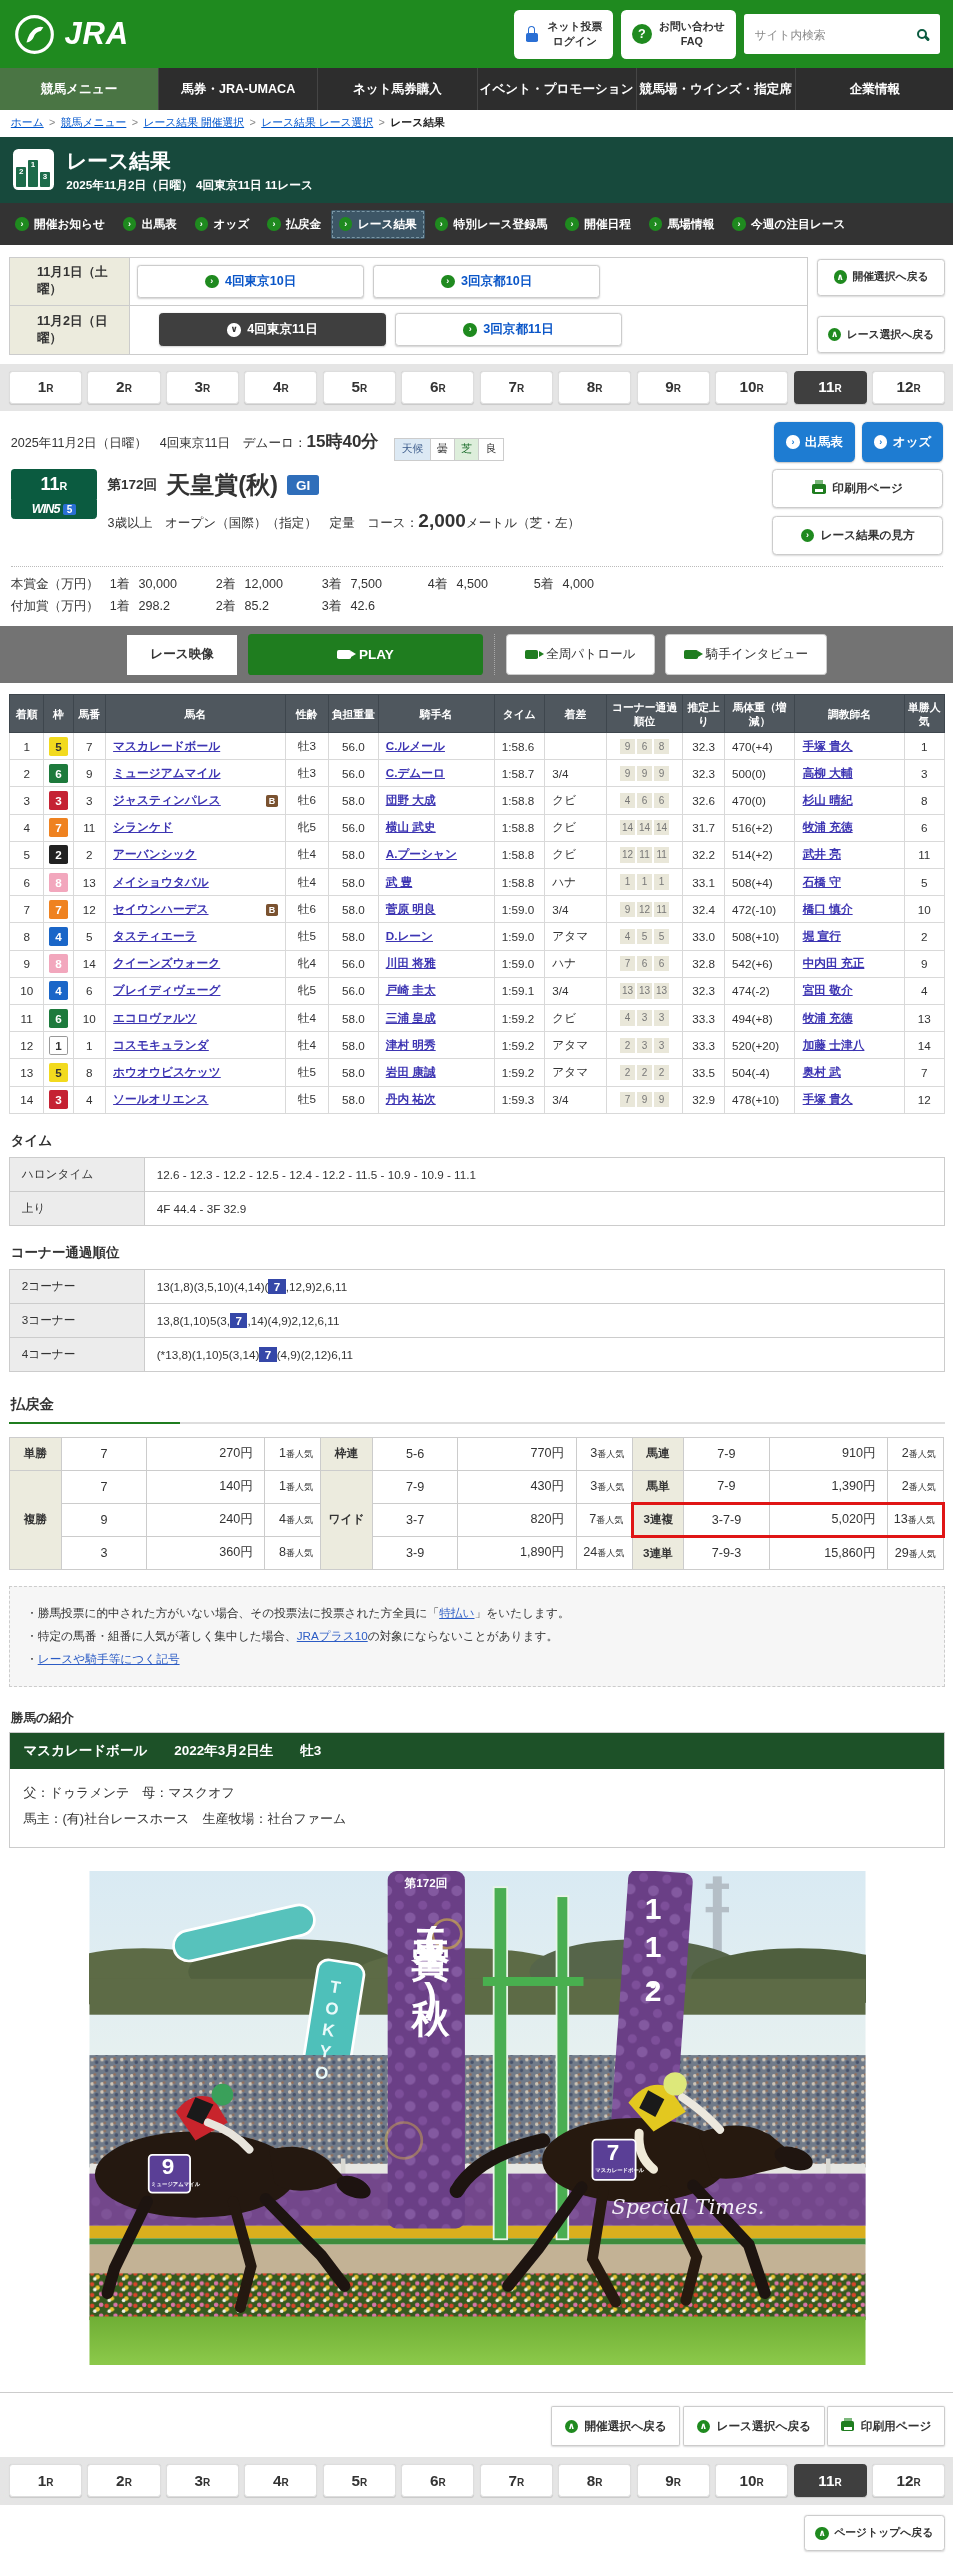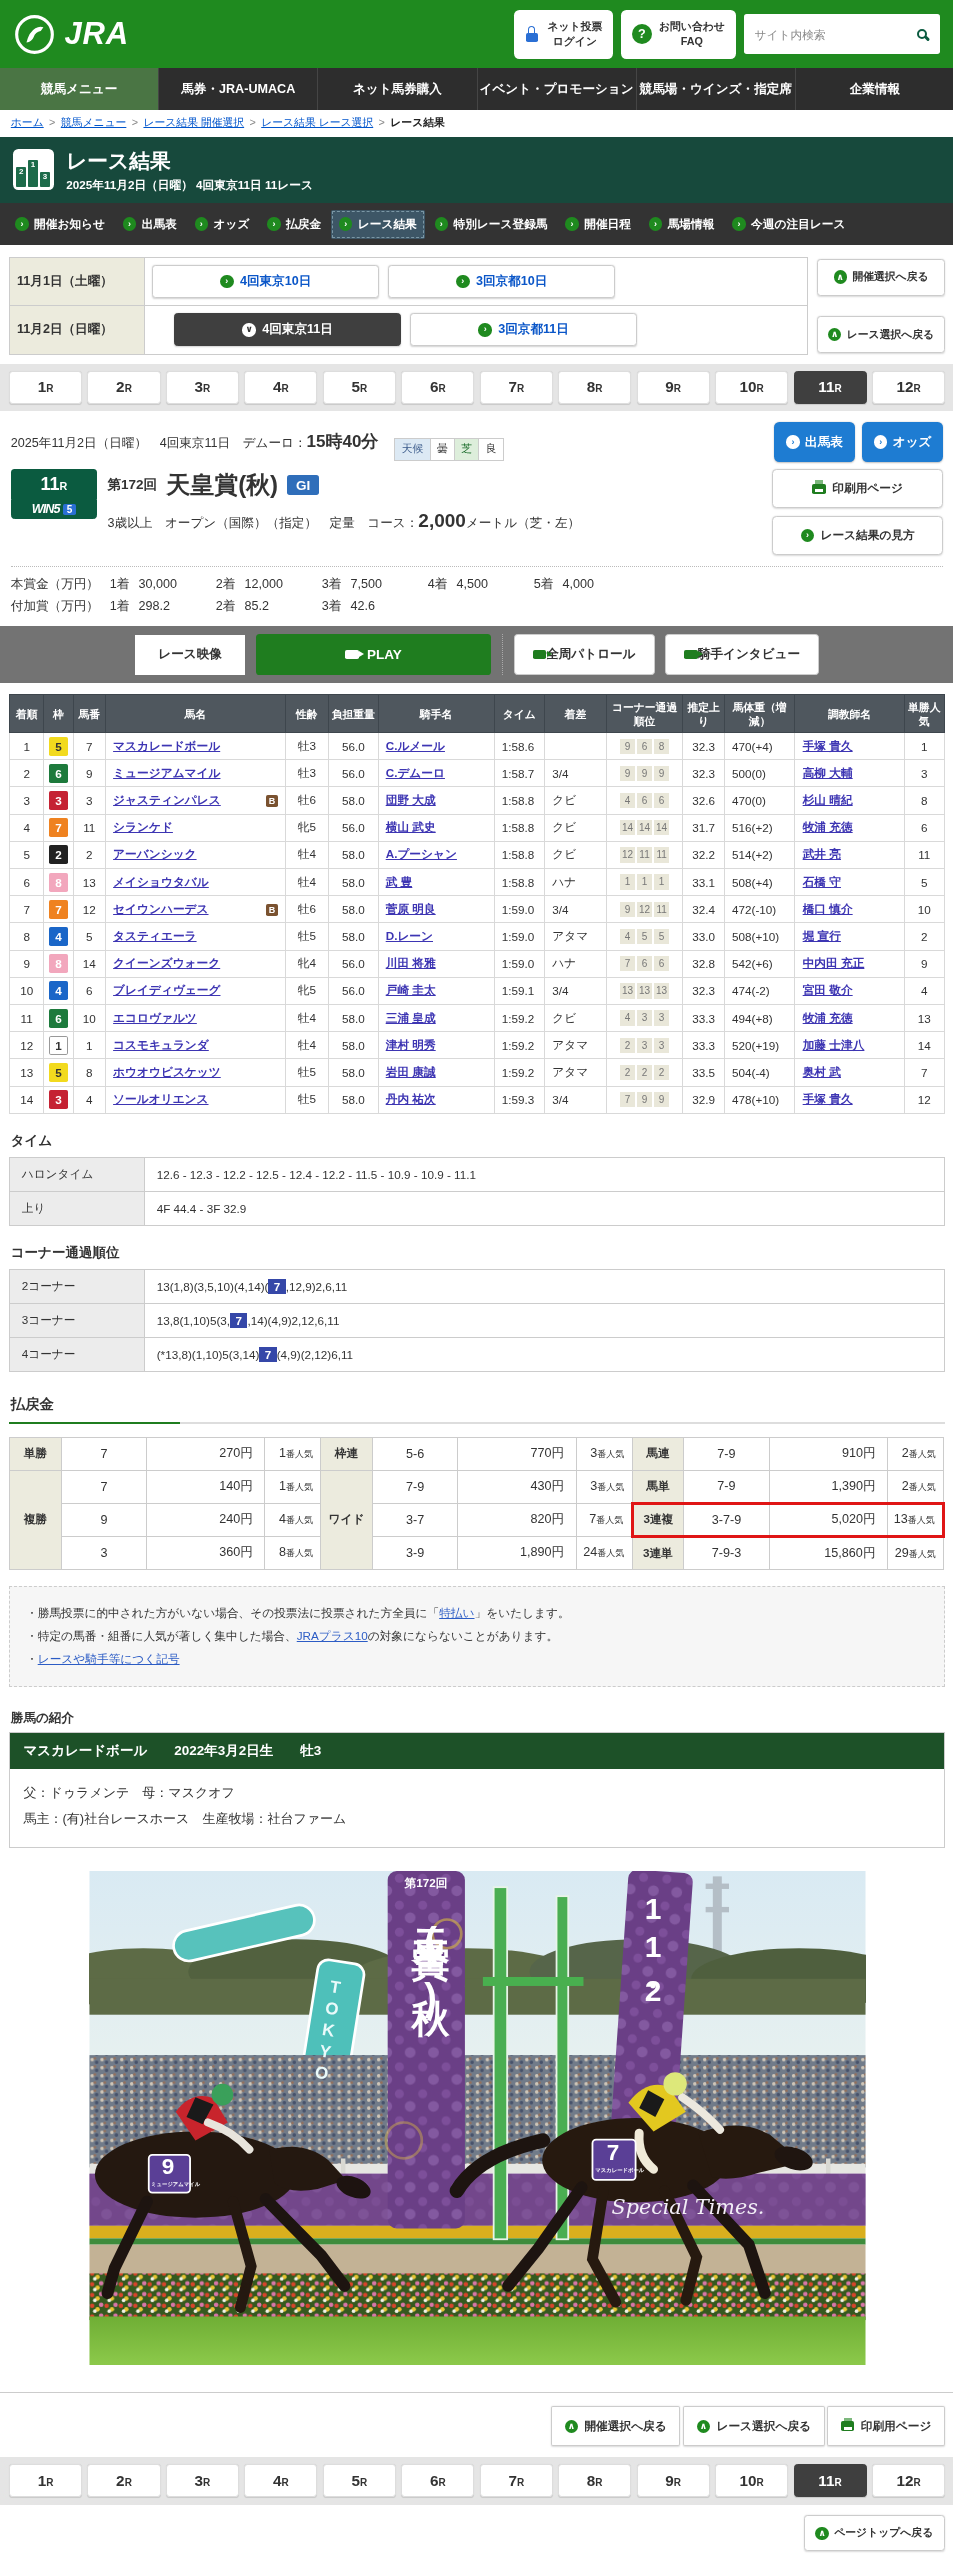--- a/index.html
+++ b/index.html
@@ -50,21 +50,21 @@
 .subnav-item.active { background:#3d5666; outline:0.9px dashed #7b97a5; outline-offset:-2.7px; }
 .circ { width:13.5px; height:13.5px; min-width:13.5px; border-radius:50%; display:inline-flex; align-items:center; justify-content:center; font-size:9px; font-weight:bold; line-height:1; }
 .circ.g { background:#1f8a1f; color:#fff; }
 .circ.w { background:#fff; color:#333; }
 
 
 .datewrap { display:flex; margin:11.7px 9px 9px; gap:9px; }
 .datetable { flex:1; border:0.9px solid #ccc; }
 .date-row { display:flex; height:48px; border-bottom:0.9px solid #ccc; background:#fff; }
 .date-row:last-child { border-bottom:none;gap:22px; }
-.date-cell { width:135px; background:#ecebdd; border-right:0.9px solid #ccc; display:flex; align-items:center; padding-left:7px; font-weight:bold; font-size:12.6px; }
+.date-cell { width:120px; background:#ecebdd; border-right:0.9px solid #ccc; display:flex; align-items:center; padding-left:27px; font-weight:bold; font-size:12.6px; }
 .date-btns { flex:1; display:flex; align-items:center; gap:9px; padding:0 7.2px; }
 .venue-btn { width:227px; height:33px; background:#fff; border:0.9px solid #ccc; border-radius:3.6px; box-shadow:0 0.9px 1.8px rgba(0,0,0,.18); display:flex; align-items:center; justify-content:center; gap:6.3px; color:#0a56c8; font-weight:bold; font-size:12.6px; cursor:pointer; }
 .venue-btn.active { background:#3f3f3f; color:#fff; border-color:#3f3f3f; }
 .side-col { width:128px; display:flex; flex-direction:column; justify-content:space-between; padding:1.8px 0; }
 .side-btn { height:37px; background:#fff; border:0.9px solid #ccc; border-radius:3.6px; box-shadow:0 0.9px 1.8px rgba(0,0,0,.15); display:flex; align-items:center; justify-content:center; gap:5.4px; font-size:10.8px; font-weight:bold; cursor:pointer; }
 
 
 .tabs-strip { background:#e5e5e5; padding:7.2px 9px; display:flex; gap:5.4px; }
 .rtab { flex:1; height:33px; background:#fff; border:0.9px solid #ddd; border-radius:3.6px; box-shadow:0 0.9px 0.9px rgba(0,0,0,.12); display:flex; align-items:baseline; justify-content:center; padding-top:6.3px; font-weight:bold; cursor:pointer; }
 .rtab-n { font-size:15.3px; }
@@ -109,21 +109,21 @@
 .prizeline .pp { width:106px; }
 .prizeline .pp b { margin-left:9px; font-weight:normal; }
 
 
 .video { background:#737373; margin-top:10.8px; padding:8px 9px; display:flex; align-items:center; gap:10.8px;justify-content:center; }
 .vlabel { background:#fff; font-weight:bold; font-size:12.6px; padding:11.7px 23.4px; }
 .playbtn { width:235px; height:41px; background:#1f7d1f; color:#fff; border-radius:3.6px; font-weight:bold; font-size:13.5px; display:flex; align-items:center; justify-content:center; gap:8px; cursor:pointer; }
 .cam { display:inline-block; width:13.5px; height:9px; background:currentColor; border-radius:1.8px; position:relative; }
 .cam::after { content:''; position:absolute; right:-5.4px; top:0.9px; border-left:5.4px solid currentColor; border-top:3.6px solid transparent; border-bottom:3.6px solid transparent; }
 .vsep { border-left:0.9px dotted #aaa; height:41px; }
-.vbtn { height:41px; background:#fff; border:0.9px solid #ccc; border-radius:3.6px; padding:0 18px; display:flex; align-items:center; font-weight:bold; font-size:12.6px; cursor:pointer; }
+.vbtn { height:41px; background:#fff; border:0.9px solid #ccc; border-radius:3.6px; padding:0 18px; display:flex; align-items:center; gap:8px; font-weight:normal; font-size:12.6px; cursor:pointer; }
 .vbtn .cam { color:#1f7d1f; }
 
 
 .res { width:936px; margin:10.8px 9px 0; border-collapse:collapse; table-layout:fixed; }
 .res th { background:#4f575e; color:#fff; font-size:10.8px; border:0.9px solid #3e464d; padding:4.5px 0.9px; line-height:1.3; font-weight:bold; }
 .res td { border:0.9px solid #d9d9d9; text-align:center; font-size:11.7px; padding:3.6px 2.7px; height:26px; background:#fff; }
 .res td.lft { text-align:left; padding-left:7.2px; }
 .res a { color:#3d35b3; font-weight:bold; }
 .waku { display:inline-block; width:19px; height:19px; line-height:19px; font-weight:bold; font-size:11.7px; border-radius:1.8px; }
 .w1 { background:#fff; color:#333; border:0.9px solid #999; line-height:17px; }
@@ -665,21 +665,21 @@
         <td><span class="waku w1">1</span></td>
         <td>1</td>
         <td class="lft"><a>コスモキュランダ</a></td>
         <td>牡4</td>
         <td>58.0</td>
         <td class="lft"><a>津村 明秀</a></td>
         <td class="lft">1:59.2</td>
         <td class="lft">アタマ</td>
         <td><span class="cpos">2</span><span class="cpos">3</span><span class="cpos">3</span></td>
         <td>33.3</td>
-        <td class="lft">520(+19)</td>
+        <td class="lft">520(+20)</td>
         <td class="lft"><a>加藤 士津八</a></td>
         <td>14</td>
       </tr>
       <tr>
         <td>13</td>
         <td><span class="waku w5">5</span></td>
         <td>8</td>
         <td class="lft"><a>ホウオウビスケッツ</a></td>
         <td>牡5</td>
         <td>58.0</td>

